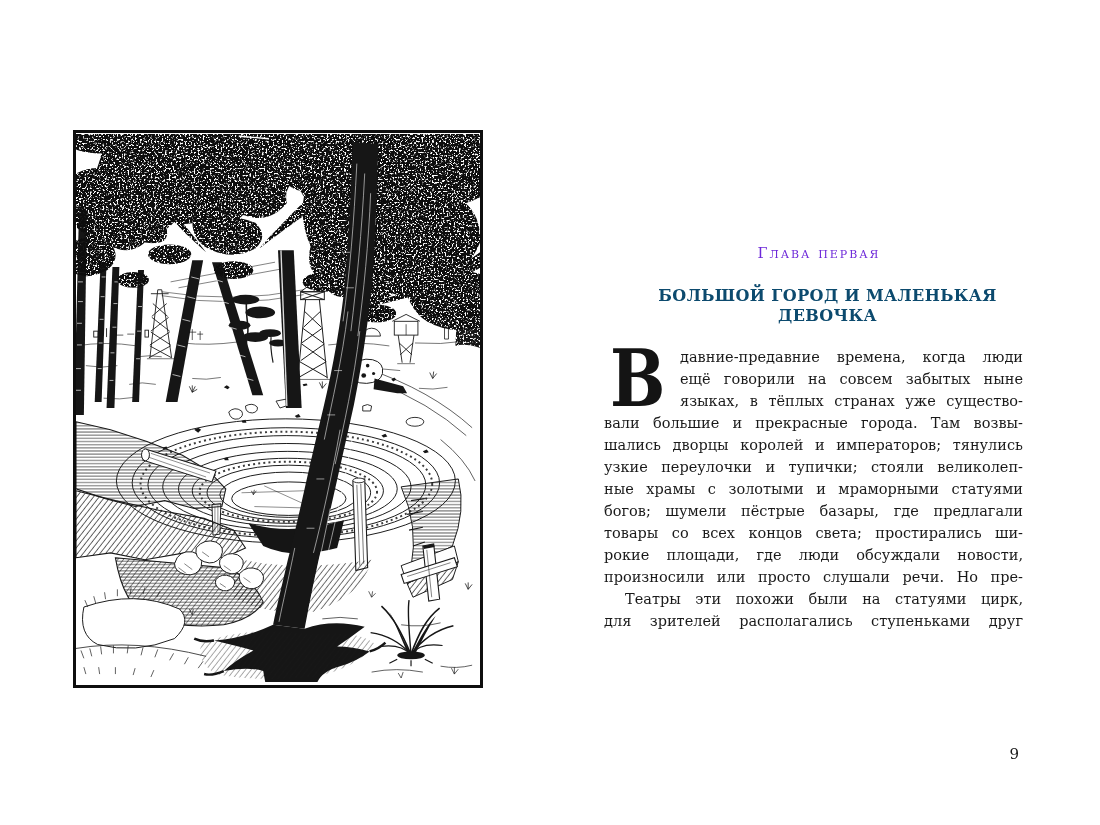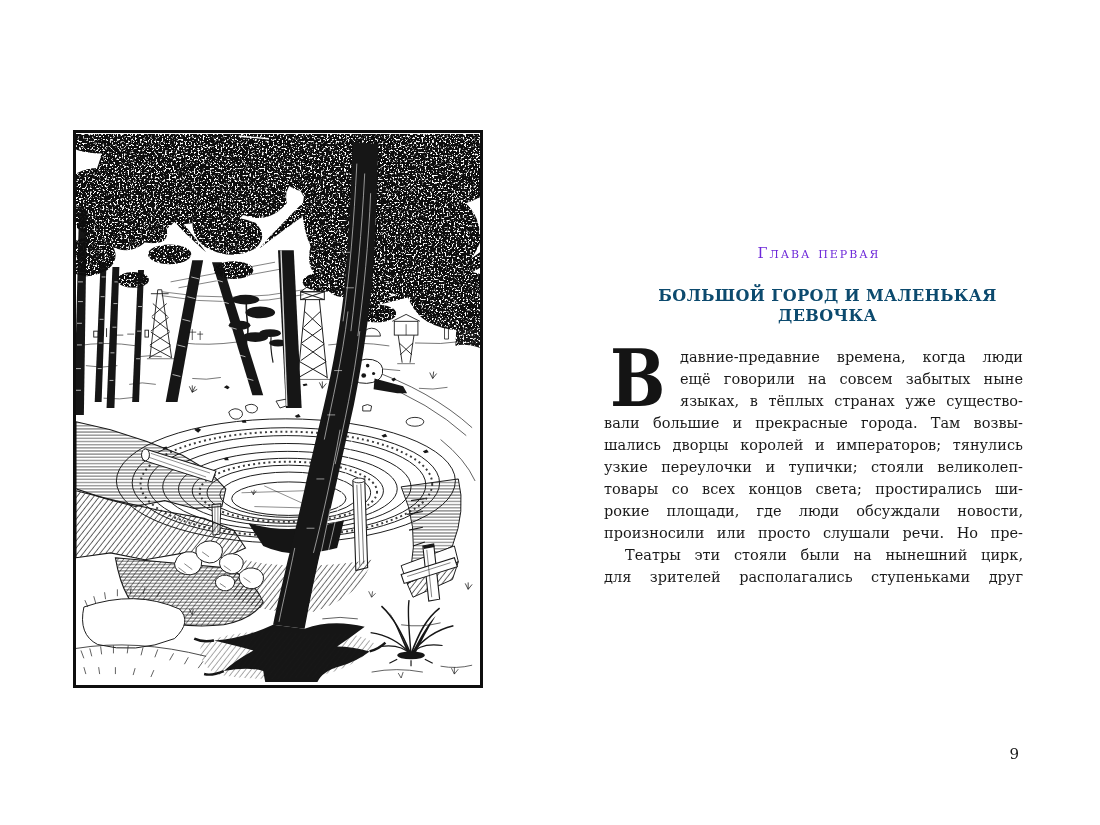--- a/index.html
+++ b/index.html
@@ -371,25 +371,27 @@
 
   <div class="body-text">
     <span class="drop-cap">В</span>
     <div>
       <div class="line indent-cap">давние-предавние времена, когда люди</div>
       <div class="line indent-cap">ещё говорили на совсем забытых ныне</div>
       <div class="line indent-cap">языках, в тёплых странах уже существо-</div>
       <div class="line">вали большие и прекрасные города. Там возвы-</div>
       <div class="line">шались дворцы королей и императоров; тянулись</div>
       <div class="line">узкие переулочки и тупички; стояли великолеп-</div>
+      <div class="line">ные храмы с золотыми и мраморными статуями</div>
+      <div class="line">богов; шумели пёстрые базары, где предлагали</div>
       <div class="line">товары со всех концов света; простирались ши-</div>
       <div class="line">рокие площади, где люди обсуждали новости,</div>
       <div class="line">произносили или просто слушали речи. Но пре-</div>
     </div>
     <div>
-      <div class="line para-indent">Театры эти стояли были на нынешний цирк,</div>
+      <div class="line para-indent">Театры эти похожи были на статуями цирк,</div>
       <div class="line">для зрителей располагались ступеньками друг</div>
     </div>
   </div>
 
   <div class="page-number">9</div>
 
 </div>
 
 </body></html>

